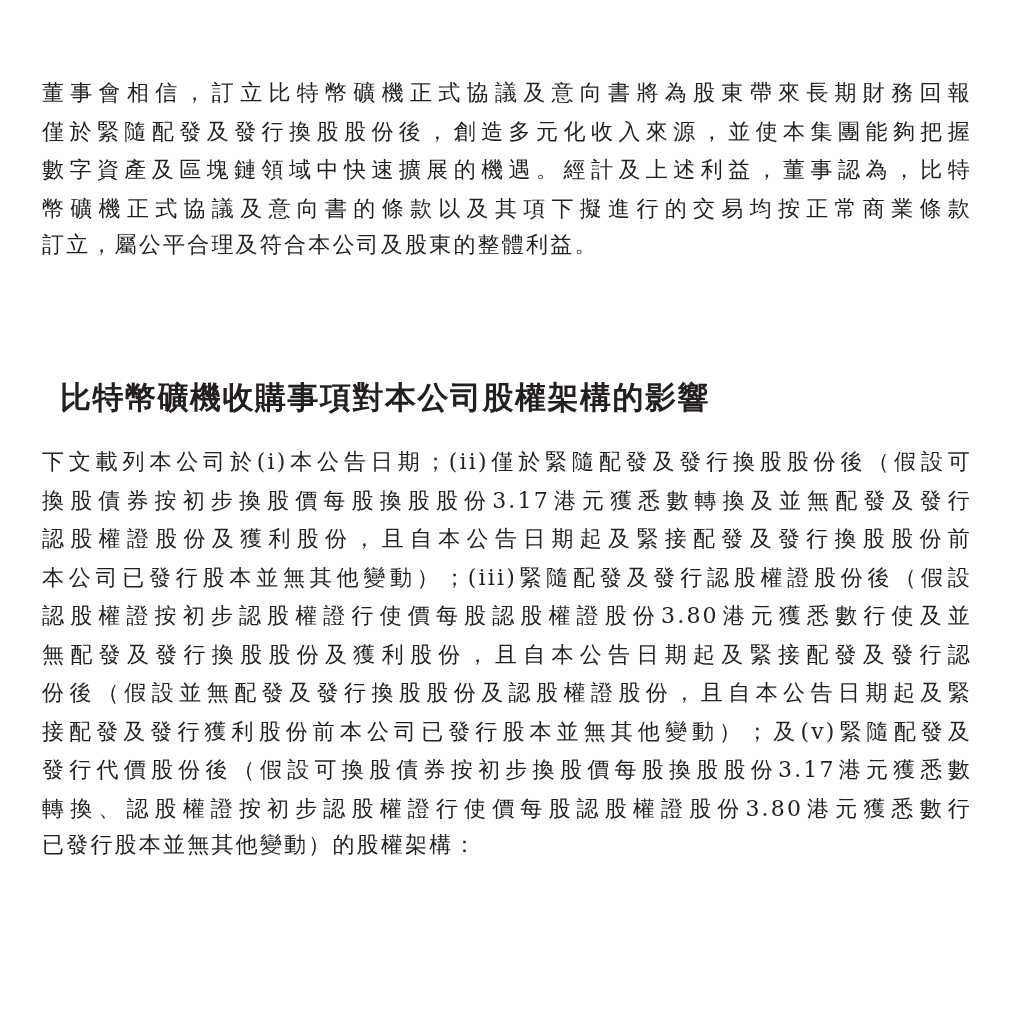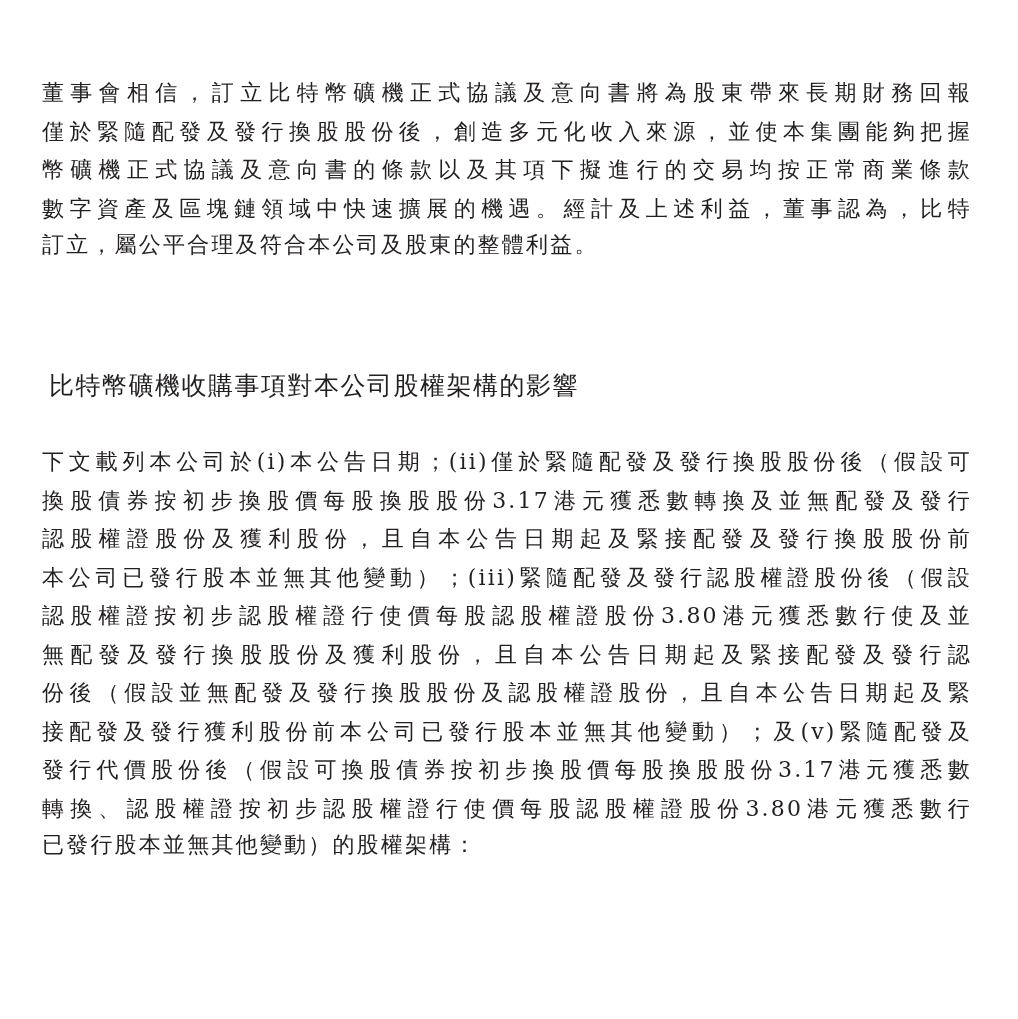--- a/index.html
+++ b/index.html
@@ -33,43 +33,43 @@
       text-align: justify;
       text-align-last: justify;
       letter-spacing: 2.2px;
       overflow: hidden;
     }
     .line.last {
       text-align-last: left;
       font-family: Liberation Mono, monospace;
     }
     .heading {
-      margin: 7px;
+      margin: 18px;
       height: 40px;
       line-height: 40px;
       font-family: "DejaVu Sans", "Liberation Sans", sans-serif;
-      font-weight: normal;
-      font-size: 25px;
+      font-weight: bold;
+      font-size: 31px;
       letter-spacing: 1.5px;
       color: #231f20;
     }
     #para1 { position: absolute; top: 0; left: 0; width: 930px; }
     #heading1 { position: absolute; top: 285px; left: 0; }
     #para2 { position: absolute; top: 369px; left: 0; width: 930px; }
   </style>
 </head>
 <body>
 
 <div class="page">
 
   <div id="para1" class="para">
     <span class="line">董事會相信，訂立比特幣礦機正式協議及意向書將為股東帶來長期財務回報</span>
     <span class="line">僅於緊隨配發及發行換股股份後，創造多元化收入來源，並使本集團能夠把握</span>
+    <span class="line">數字資產及區塊鏈領域中快速擴展的機遇。經計及上述利益，董事認為，比特</span>
     <span class="line">幣礦機正式協議及意向書的條款以及其項下擬進行的交易均按正常商業條款</span>
-    <span class="line">數字資產及區塊鏈領域中快速擴展的機遇。經計及上述利益，董事認為，比特</span>
     <span class="line last">訂立，屬公平合理及符合本公司及股東的整體利益。</span>
   </div>
 
   <h2 id="heading1" class="heading">比特幣礦機收購事項對本公司股權架構的影響</h2>
 
   <div id="para2" class="para">
     <span class="line">下文載列本公司於(i)本公告日期；(ii)僅於緊隨配發及發行換股股份後（假設可</span>
     <span class="line">換股債券按初步換股價每股換股股份3.17港元獲悉數轉換及並無配發及發行</span>
     <span class="line">認股權證股份及獲利股份，且自本公告日期起及緊接配發及發行換股股份前</span>
     <span class="line">本公司已發行股本並無其他變動）；(iii)緊隨配發及發行認股權證股份後（假設</span>

